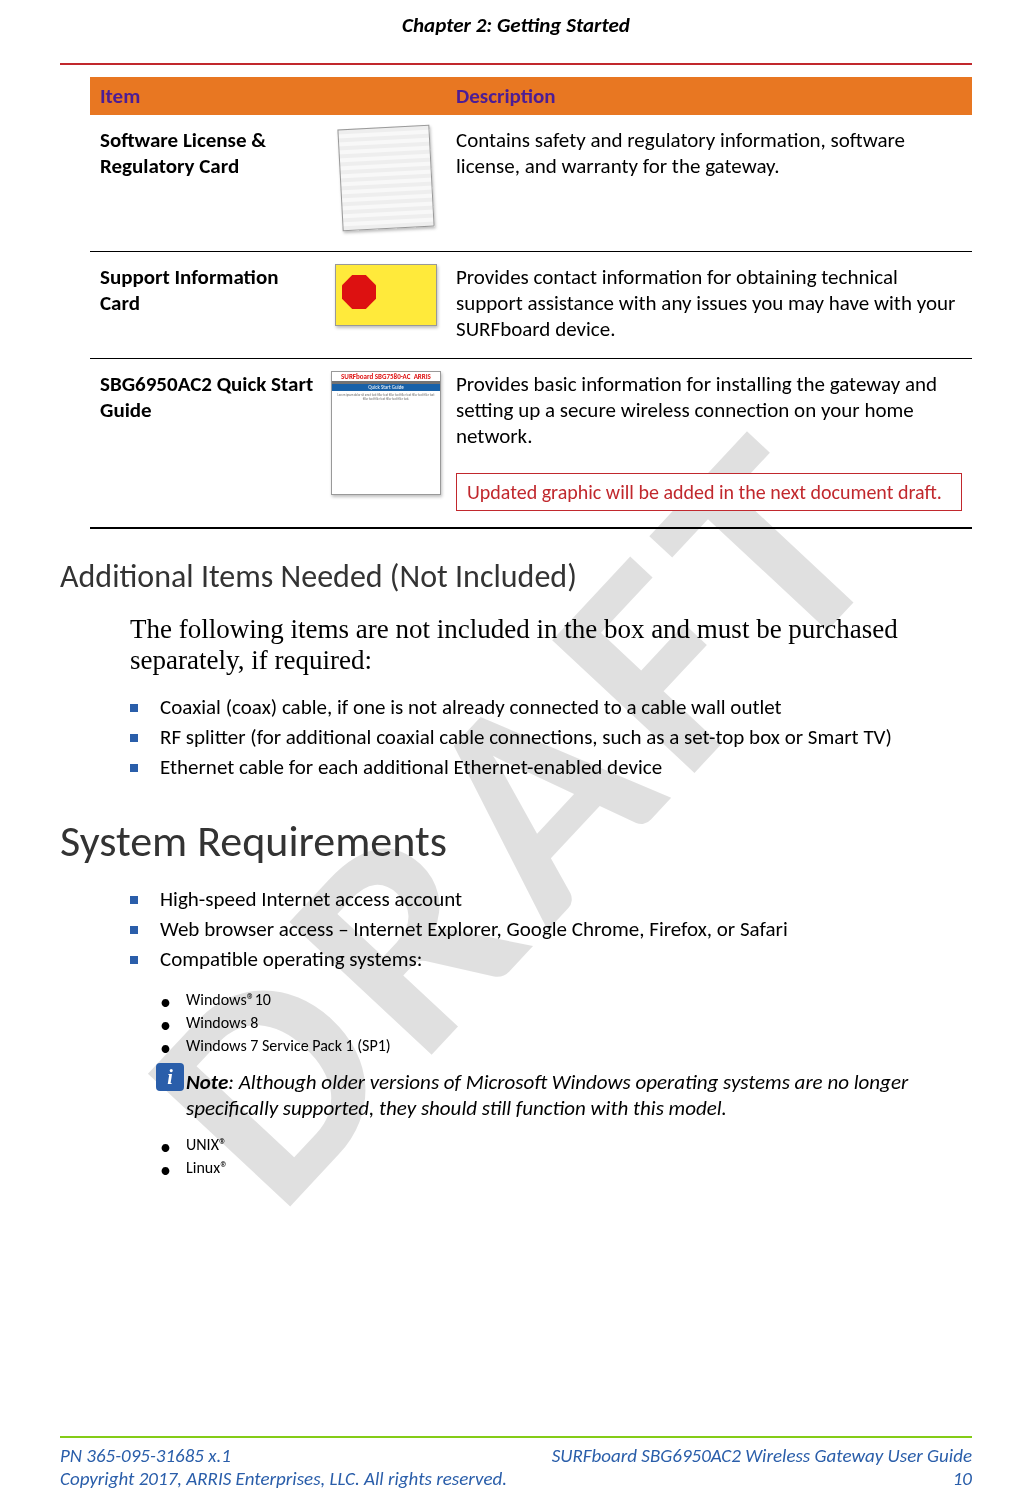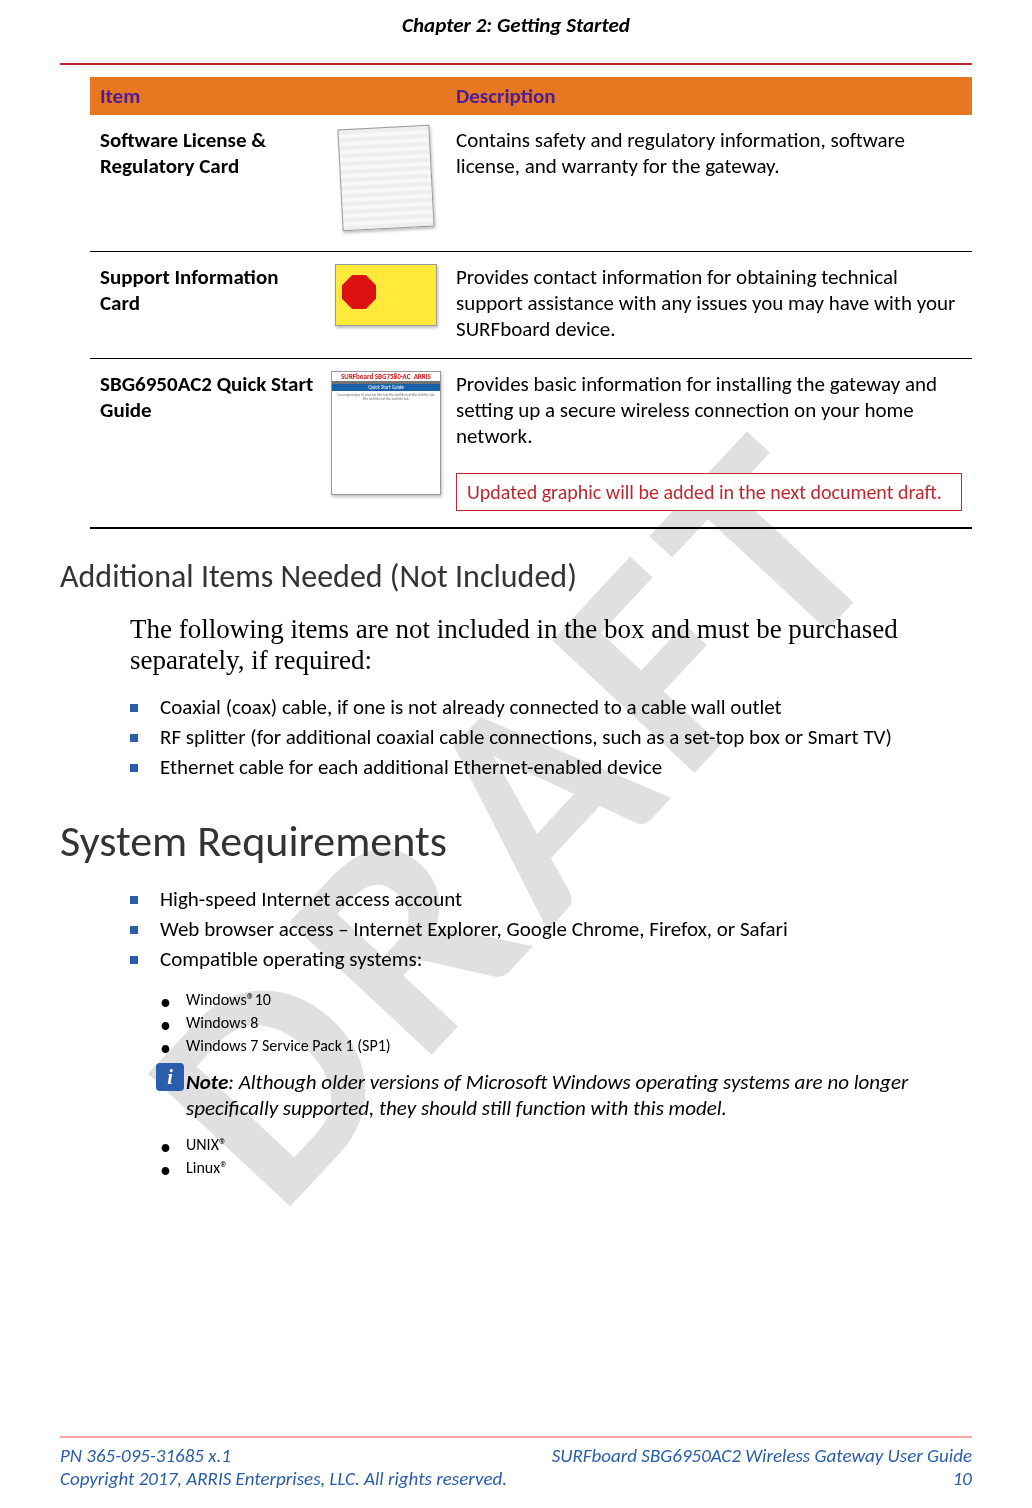--- a/index.html
+++ b/index.html
@@ -204,21 +204,21 @@
     font-style: italic;
     font-family: Georgia, serif;
     font-size: 20px;
     font-weight: bold;
   }
   .footer {
     position: absolute;
     bottom: 18px;
     left: 60px;
     right: 60px;
-    border-top: 2px solid #fca5a5;
+    border-top: 2px solid #84cc16;
     padding-top: 6px;
     display: flex;
     justify-content: space-between;
     align-items: flex-start;
     font-size: 19px;
     font-style: italic;
     color: #2a5eaa;
     z-index: 2;
   }
   .footer .left { text-align: left; }

